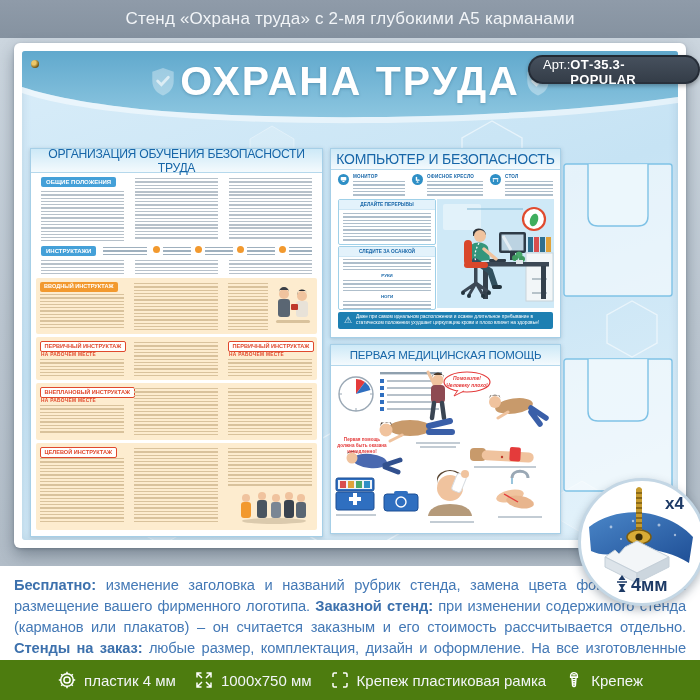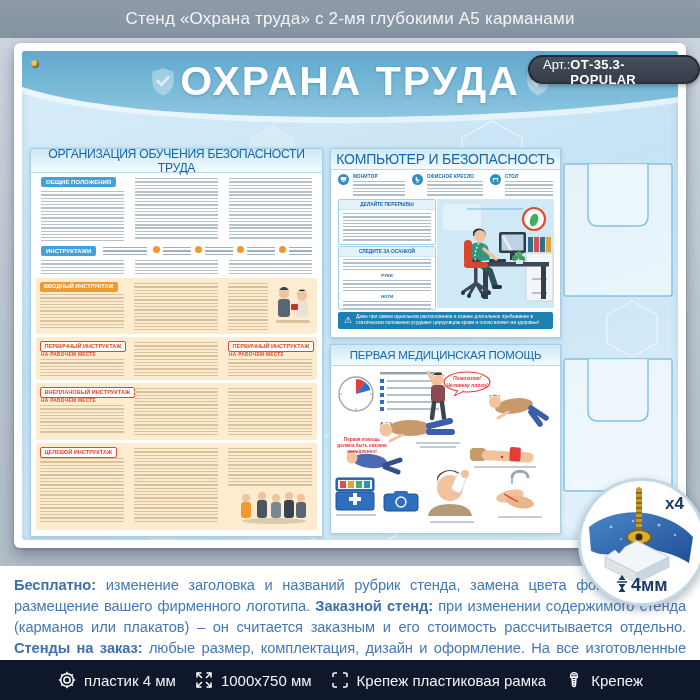--- a/index.html
+++ b/index.html
@@ -53,21 +53,21 @@
   
   .pocket{width:110px;height:134px}
   
   .inset{left:578px;top:440px;width:122px;height:122px;border-radius:50%;background:#fff;
     border:3px solid #c4d7e5;box-shadow:0 4px 10px rgba(35,55,75,.35);z-index:8;overflow:hidden}
   
   .desc{left:0;top:566px;width:700px;height:94px;background:#fff;color:#4479b6}
   .desc p{margin:9px 14px 0;font-size:14.7px;line-height:1.43;text-align:justify;letter-spacing:-.1px}
   .desc b{color:#3d71ad}
   
-  .footer{left:0;top:660px;width:700px;height:40px;background:#0f172a;display:flex;align-items:center;
+  .footer{left:0;top:660px;width:700px;height:40px;background:#4d7c0f;display:flex;align-items:center;
     justify-content:center;gap:18px}
   .f-item{display:flex;align-items:center;gap:7px;color:#f2f5f8;font-size:15px}
   .f-item svg{display:block}
   .red-note{color:#e43b3b;font-weight:700;font-size:4.6px;line-height:1.3;text-align:center}
 </style>
 </head>
 <body>
 
 <div class="page">
 

